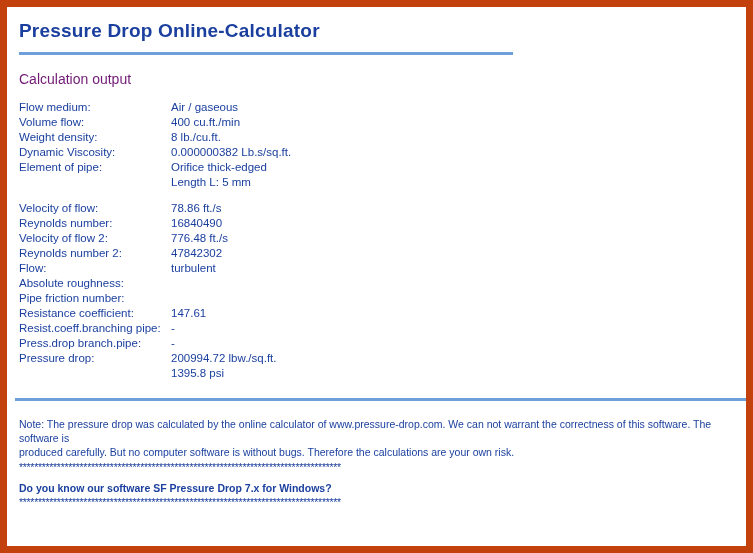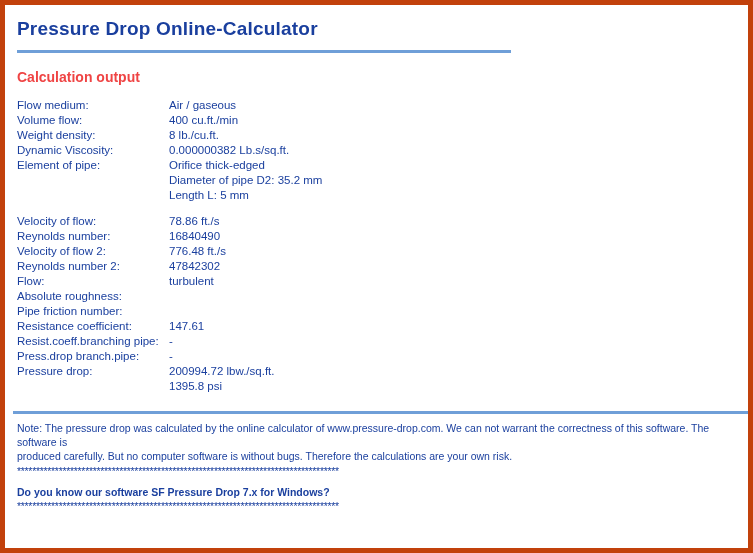--- a/index.html
+++ b/index.html
@@ -9,21 +9,21 @@
   }
   body {
     font-family: "Liberation Sans", sans-serif;
   }
   .page {
     position: relative;
     width: 753px;
     height: 553px;
     box-sizing: border-box;
     background: #ffffff;
-    border: 5px solid #c2410c;
+    border: 7px solid #c2410c;
     overflow: hidden;
   }
   .content {
     padding: 10px 10px 0 6px;
   }
   .title {
     color: #1a3f9e;
     font-size: 19px;
     font-weight: bold;
     letter-spacing: 0.2px;
@@ -33,23 +33,23 @@
     height: 3px;
     background: #6f9fd8;
     margin: 10px 0 0 6px;
     width: 494px;
   }
   .rule.wide {
     width: 739px;
     margin-left: 2px;
   }
   .section-title {
-    color: #ef4444;
+    color: #701a75;
     font-size: 14px;
-    font-weight: bold;
+    font-weight: normal;
     margin: 16px 0 0 6px;
   }
   table.results {
     margin: 14px 0 16px 6px;
     border-collapse: collapse;
     font-size: 11.5px;
     color: #1a3f9e;
   }
   table.results td {
     padding: 0 0 3px 0;
@@ -57,21 +57,21 @@
     white-space: pre;
   }
   table.results td.label {
     width: 152px;
   }
   table.results tr.spacer td {
     height: 11px;
     padding: 0;
   }
   .notes {
-    margin: 7px 0 0 6px;
+    margin: 16px 0 0 6px;
     color: #1a3f9e;
     font-size: 10.5px;
     line-height: 1.35;
   }
   .notes .stars {
     letter-spacing: -0.3px;
     word-break: break-all;
   }
   .notes .gap {
     height: 7px;
@@ -106,24 +106,20 @@
             <td class="label">Weight density:</td>
             <td class="value">8 lb./cu.ft.</td>
           </tr>
           <tr>
             <td class="label">Dynamic Viscosity:</td>
             <td class="value">0.000000382 Lb.s/sq.ft.</td>
           </tr>
           <tr>
             <td class="label">Element of pipe:</td>
             <td class="value">Orifice thick-edged</td>
-          </tr>
-          <tr>
-            <td class="label"></td>
-            <td class="value">Diameter of pipe D2: 35.2 mm</td>
           </tr>
           <tr>
             <td class="label"></td>
             <td class="value">Length L: 5 mm</td>
           </tr>
           <tr class="spacer">
             <td colspan="2"></td>
           </tr>
           <tr>
             <td class="label">Velocity of flow:</td>

